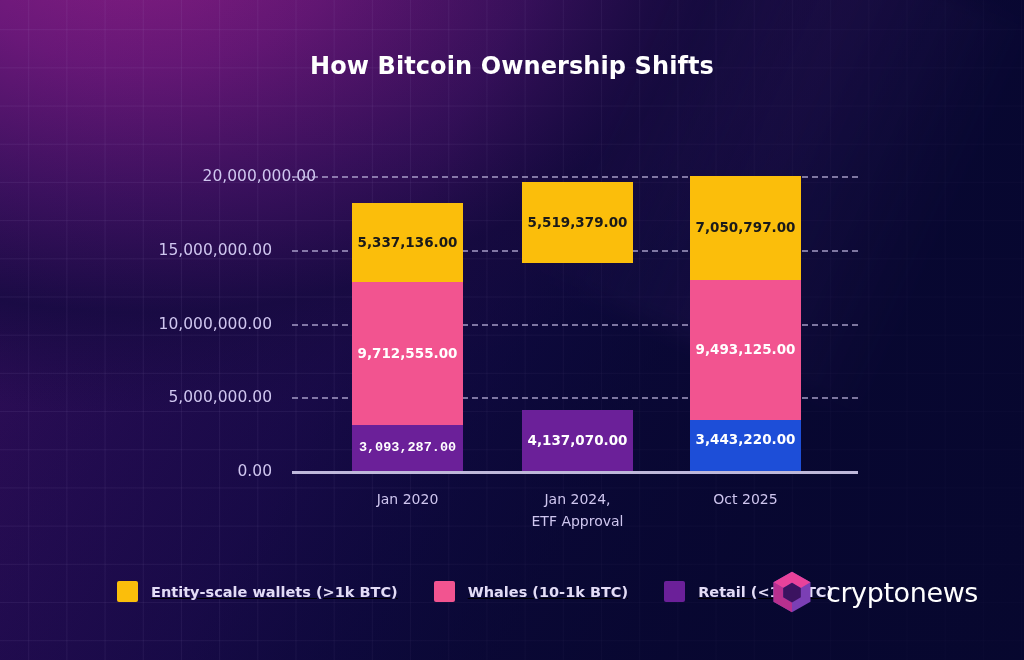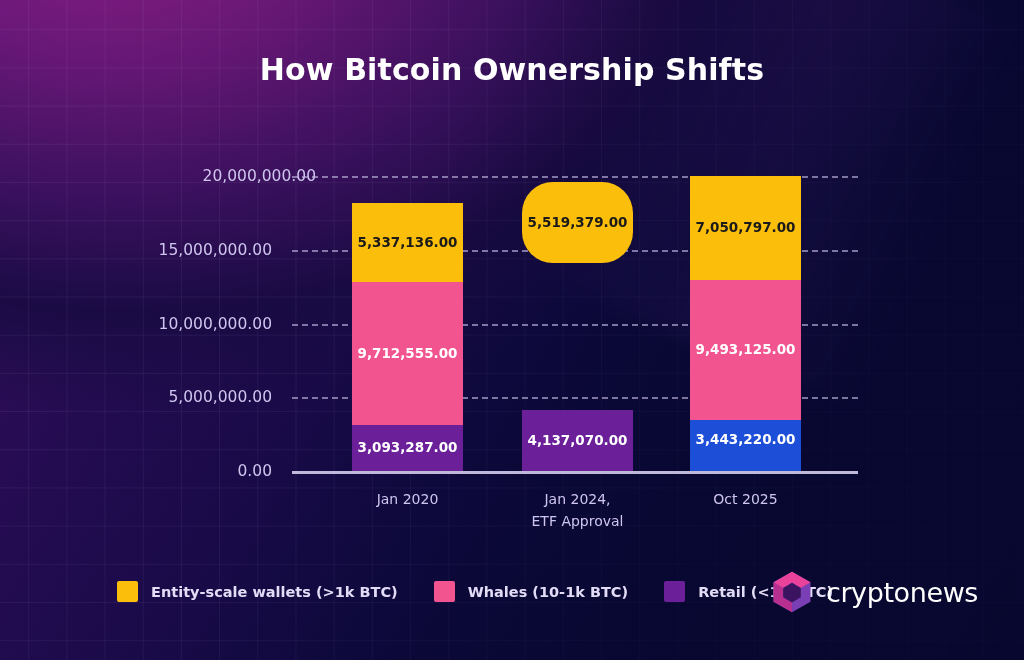--- a/index.html
+++ b/index.html
@@ -57,21 +57,21 @@
   }
 
   
   .chart-title {
     position: absolute;
     top: 52px;
     left: 0;
     width: 1024px;
     text-align: center;
     color: #ffffff;
-    font-size: 30px;
+    font-size: 24px;
     font-weight: bold;
     letter-spacing: 0.1px;
   }
 
   
   
   #plot {
     position: absolute;
     left: 292px;
     top: 176px;
@@ -135,20 +135,21 @@
     left: 117px;
     top: 581px;
     display: flex;
     align-items: center;
     gap: 0;
   }
   .legend-item {
     display: flex;
     align-items: center;
     margin-right: 36px;
+    text-decoration: underline;
   }
   .legend-swatch {
     width: 21px;
     height: 21px;
     border-radius: 2px;
     margin-right: 13px;
     flex: 0 0 auto;
   }
   .legend-text {
     color: #e3dcf6;
@@ -201,35 +202,35 @@
   <div id="plot">
     <div id="gridlines">
         <div class="gridline" style="top: 0px;"></div>
         <div class="gridline" style="top: 73.75px;"></div>
         <div class="gridline" style="top: 147.5px;"></div>
         <div class="gridline" style="top: 221.25px;"></div>
         <div class="gridline zero" style="top: 295px;"></div>
       </div>
     <div id="bars">
         <div class="bar-group" style="left: 60px; width: 111px; height: 295px;">
-          <div class="seg" style="bottom: 0px; height: 45.626px; background: rgb(107, 32, 153); color: rgb(255, 255, 255);">
+          <div class="seg" style="bottom: 0px; height: 45.626px; background: rgb(107, 32, 153); color: rgb(255, 255, 255); font-family: Liberation Mono, monospace;">
             <span>3,093,287.00</span>
           </div>
           <div class="seg" style="bottom: 45.626px; height: 143.26px; background: rgb(242, 84, 144); color: rgb(255, 255, 255);">
             <span>9,712,555.00</span>
           </div>
           <div class="seg" style="bottom: 188.886px; height: 78.7228px; background: rgb(251, 190, 11); color: rgb(26, 26, 26);">
             <span>5,337,136.00</span>
           </div>
         </div>
         <div class="bar-group" style="left: 230px; width: 111px; height: 295px;">
           <div class="seg" style="bottom: 0px; height: 61.0218px; background: rgb(107, 32, 153); color: rgb(255, 255, 255);">
             <span>4,137,070.00</span>
           </div>
-          <div class="seg" style="bottom: 207.661px; height: 81.4108px; background: rgb(251, 190, 11); color: rgb(26, 26, 26); border-radius: 31px;">
+          <div class="seg" style="bottom: 207.661px; height: 81.4108px; background: rgb(251, 190, 11); color: rgb(26, 26, 26);">
             <span>5,519,379.00</span>
           </div>
         </div>
         <div class="bar-group" style="left: 398px; width: 111px; height: 295px;">
           <div class="seg" style="bottom: 0px; height: 62px; background: #1d4ed8; color: rgb(255, 255, 255);">
             <span>3,443,220.00</span>
           </div>
           <div class="seg" style="bottom: 50.7875px; height: 140.024px; background: rgb(242, 84, 144); color: rgb(255, 255, 255);">
             <span>9,493,125.00</span>
           </div>

